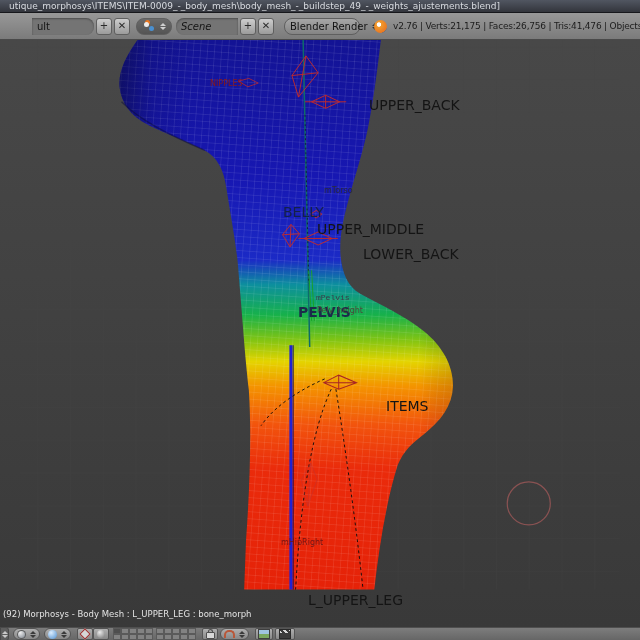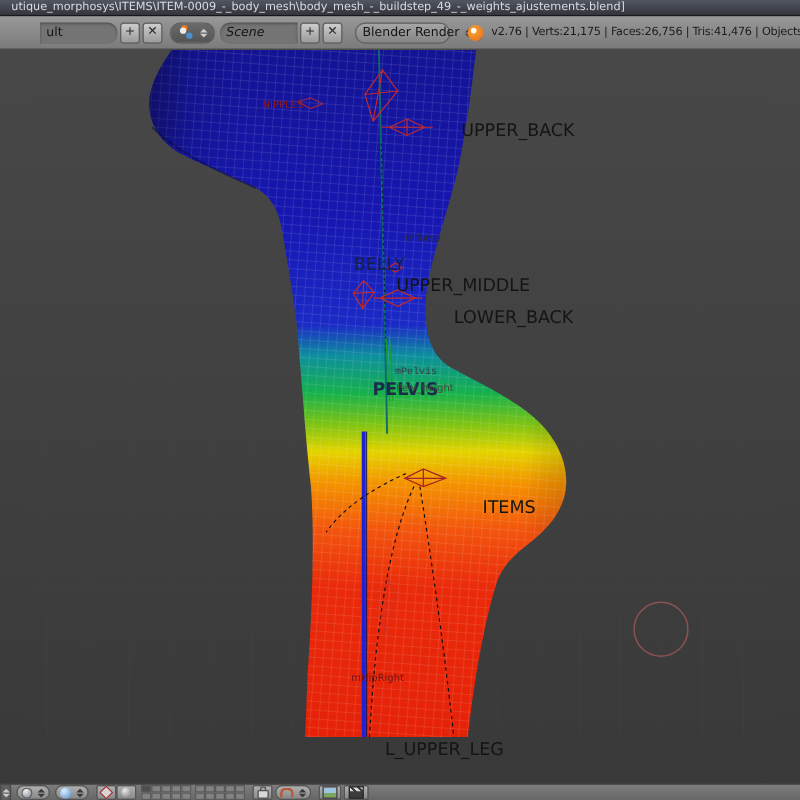--- a/index.html
+++ b/index.html
@@ -190,20 +190,21 @@
   <div class="vlabel" style="left:324px;top:186px;font-size:8px;color:#2a2a3a;text-align:right;">mTorso</div>
   <div class="vlabel" style="left:283px;top:204px;color:#13204a;">BELLY</div>
   <div class="vlabel" style="left:317px;top:221px;">UPPER_MIDDLE</div>
   <div class="vlabel" style="left:363px;top:246px;">LOWER_BACK</div>
   <div class="vlabel" style="left:316px;top:293px;font-size:8px;color:#3a3a4a;font-family:Liberation Mono, monospace;">mPelvis</div>
   <div class="vlabel" style="left:298px;top:304px;color:#1b2b4a;font-weight:bold;">PELVIS</div>
   <div class="vlabel" style="left:317px;top:306px;font-size:8px;color:#4a4a3a;">Pelv_height</div>
   <div class="vlabel" style="left:386px;top:398px;">ITEMS</div>
   <div class="vlabel" style="left:281px;top:538px;font-size:8px;color:#6e1515;">mHipRight</div>
   <div class="vlabel" style="left:308px;top:592px;">L_UPPER_LEG</div>
+  <div class="status-ov">(92) Morphosys - Body Mesh : L_UPPER_LEG : bone_morph</div>
 </div>
 
 <div class="vheader">
   <div class="sliver">
     <span class="tri-up"></span>
     <span class="tri-dn"></span>
   </div>
   <div class="gap4"></div>
   <div class="tb pill">
     <span class="ico globe"></span>

